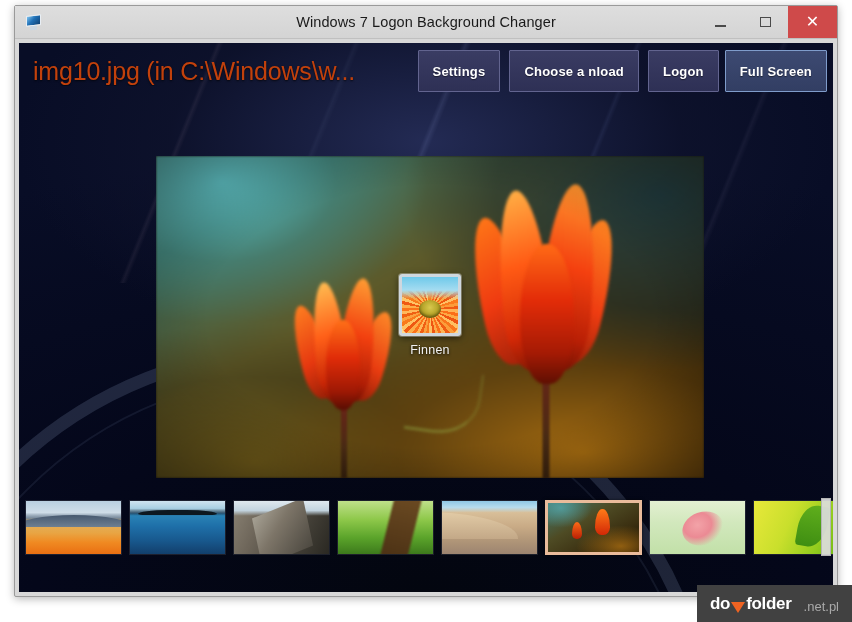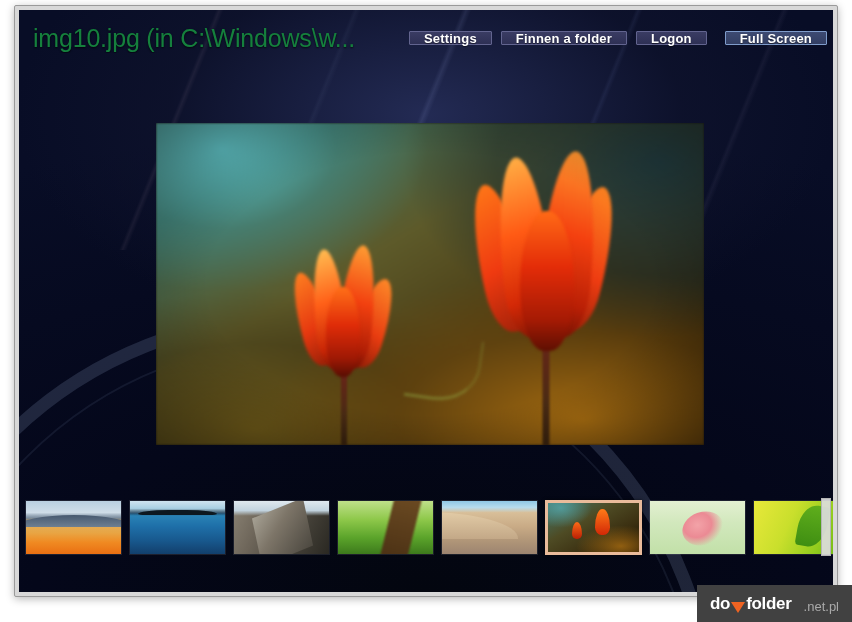--- a/index.html
+++ b/index.html
@@ -142,47 +142,47 @@
     position: absolute;
     left: 0; top: 0; right: 0;
     height: 56px;
     display: flex;
     align-items: center;
     padding: 0 6px 0 14px;
     z-index: 4;
   }
   #current-file-name {
     font-size: 25px;
-    color: #15803d;
+    color: #c2410c;
     white-space: nowrap;
     overflow: hidden;
     flex: 1 1 auto;
     text-shadow: 0 1px 2px rgba(0,0,0,0.7);
     letter-spacing: -0.2px;
   }
   .tool-btn {
     flex: 0 0 auto;
-    height: 14px;
+    height: 42px;
     margin-left: 9px;
     padding: 0 14px;
     display: flex; align-items: center; justify-content: center;
     font-size: 13px;
     font-weight: bold;
     color: #ffffff;
     background: linear-gradient(to bottom, #3a3c63 0%, #2e3055 100%);
     border: 1px solid #62648f;
     border-radius: 1px;
     cursor: pointer;
     text-shadow: 0 1px 1px rgba(0,0,0,0.5);
     letter-spacing: 0.2px;
   }
   .tool-btn.accent {
     background: linear-gradient(to bottom, #3d4a72 0%, #323e63 100%);
     border-color: #7f9ccb;
-    margin-left: 18px;
+    margin-left: 6px;
   }
 
   
   #preview-stage {
     position: absolute;
     left: 137px; top: 113px;
     width: 548px; height: 322px;
     z-index: 3;
     overflow: hidden;
     background: #1d1a12;
@@ -525,32 +525,50 @@
     color: #a9a9a9;
     letter-spacing: 0;
     padding-left: 12px;
   }
 </style>
 </head>
 <body>
 
 <div id="app-window">
 
+  <div id="title-bar">
+    <div id="app-icon">
+      <div class="mon"></div>
+      <div class="base"></div>
+    </div>
+    <div id="window-title">Windows 7 Logon Background Changer</div>
+    <div id="win-controls">
+      <div class="win-btn" id="minimize-button">
+        <span class="glyph-min"></span>
+      </div>
+      <div class="win-btn" id="maximize-button">
+        <span class="glyph-max"></span>
+      </div>
+      <div class="win-btn" id="close-button">
+        <span class="glyph-close">✕</span>
+      </div>
+    </div>
+  </div>
 
   <div id="client-area">
 
     <div id="logon-backdrop"></div>
     <div id="streaks"></div>
     <div id="logon-arc"></div>
     <div id="logon-arc2"></div>
 
     <div id="toolbar">
       <div id="current-file-name">img10.jpg (in C:\Windows\w...</div>
       <div class="tool-btn">Settings</div>
-      <div class="tool-btn">Finnen a folder</div>
+      <div class="tool-btn">Choose a nload</div>
       <div class="tool-btn">Logon</div>
       <div class="tool-btn accent">Full Screen</div>
     </div>
 
     <div id="preview-stage">
       <div id="preview-bg"></div>
       <div id="grass-blade"></div>
 
       <div class="tulip" id="tulip-right">
         <div class="stem"></div>
@@ -565,20 +583,28 @@
         <div class="stem"></div>
         <div class="petal p-back-l"></div>
         <div class="petal p-back-r"></div>
         <div class="petal p-mid-l"></div>
         <div class="petal p-mid-r"></div>
         <div class="petal p-front"></div>
       </div>
 
       <div id="preview-vignette"></div>
 
+      <div id="user-tile">
+        <div id="user-avatar">
+          <div class="petals"></div>
+          <div class="center"></div>
+          <div class="skyband"></div>
+        </div>
+        <div id="user-name">Finnen</div>
+      </div>
     </div>
 
     <div id="thumb-strip">
       <div class="thumb">
           <div class="fill tn-desert-hills"></div>
         </div>
       <div class="thumb">
           <div class="fill tn-ocean-blue"></div>
         </div>
       <div class="thumb">

